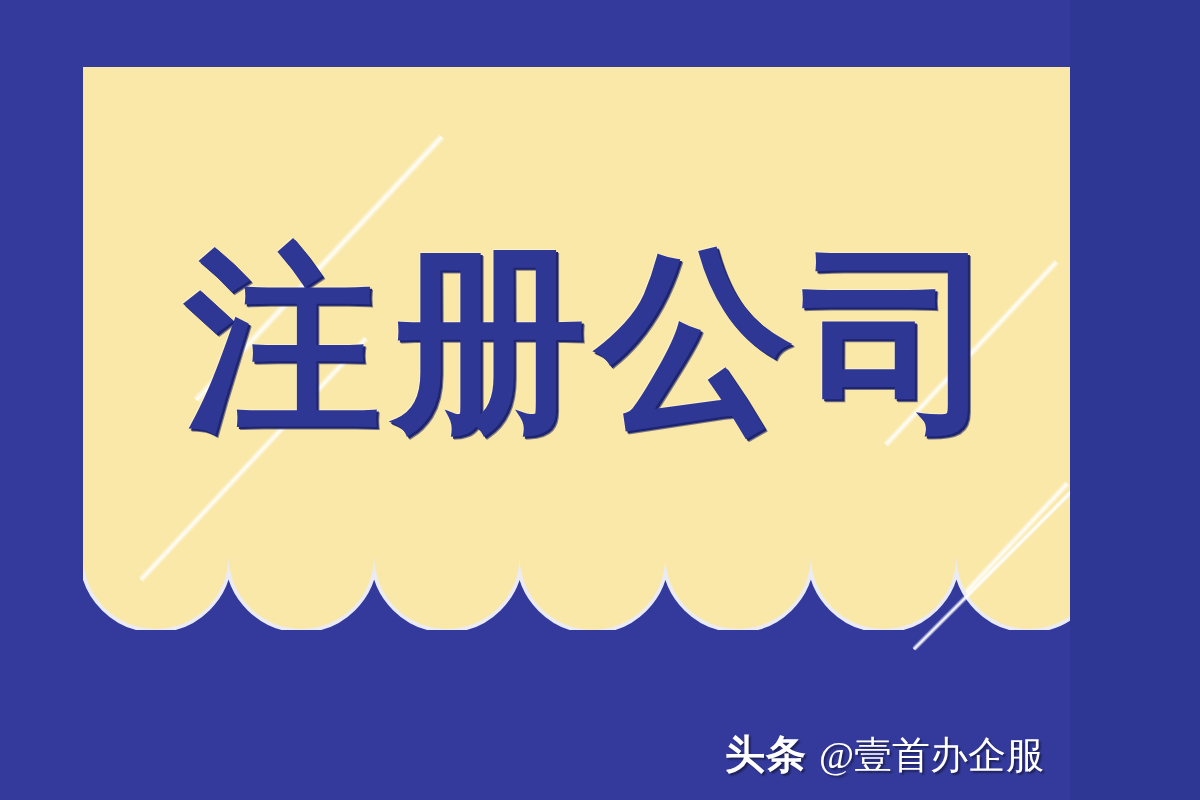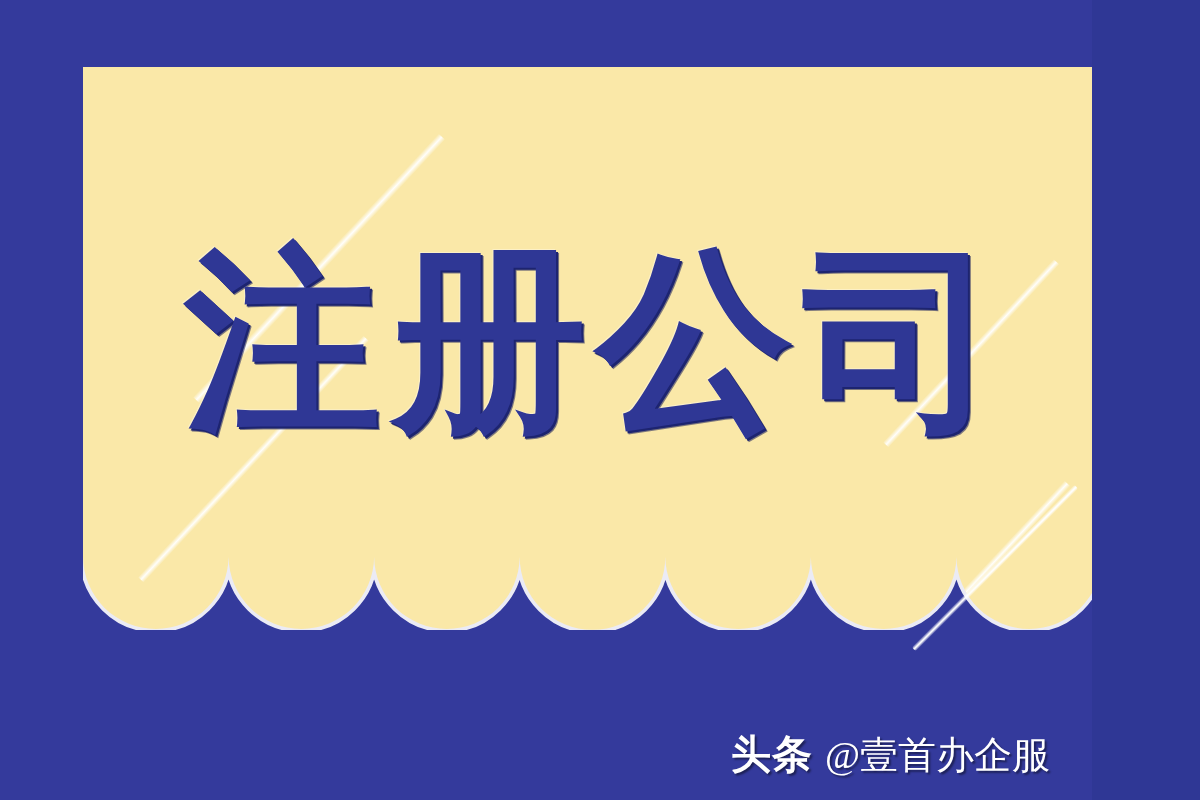--- a/index.html
+++ b/index.html
@@ -7,21 +7,20 @@
     padding: 0;
     background: #2f3795;
   }
   #poster {
     position: relative;
     width: 1070px;
     height: 800px;
     overflow: hidden;
     font-family: "Liberation Sans", "DejaVu Sans", sans-serif;
     background: #343a9c;
-    padding-left: 22px;
   }
   
   .bg {
     position: absolute;
     inset: 0;
     background: #343a9c;
   }
   
   .card-wrap {
     position: absolute;
@@ -76,21 +75,21 @@
       rgba(255,255,255,1) 55%,
       rgba(255,255,255,0) 100%);
     transform: rotate(-45deg);
     transform-origin: center;
     pointer-events: none;
     border-radius: 4px;
   }
   
   .watermark {
     position: absolute;
-    right: 42px;
+    right: 26px;
     bottom: 18px;
     display: flex;
     align-items: baseline;
     gap: 12px;
     color: #ffffff;
     white-space: nowrap;
   }
   .wm-brand {
     font-family: "DejaVu Sans", "Liberation Sans", sans-serif;
     font-size: 40px;

